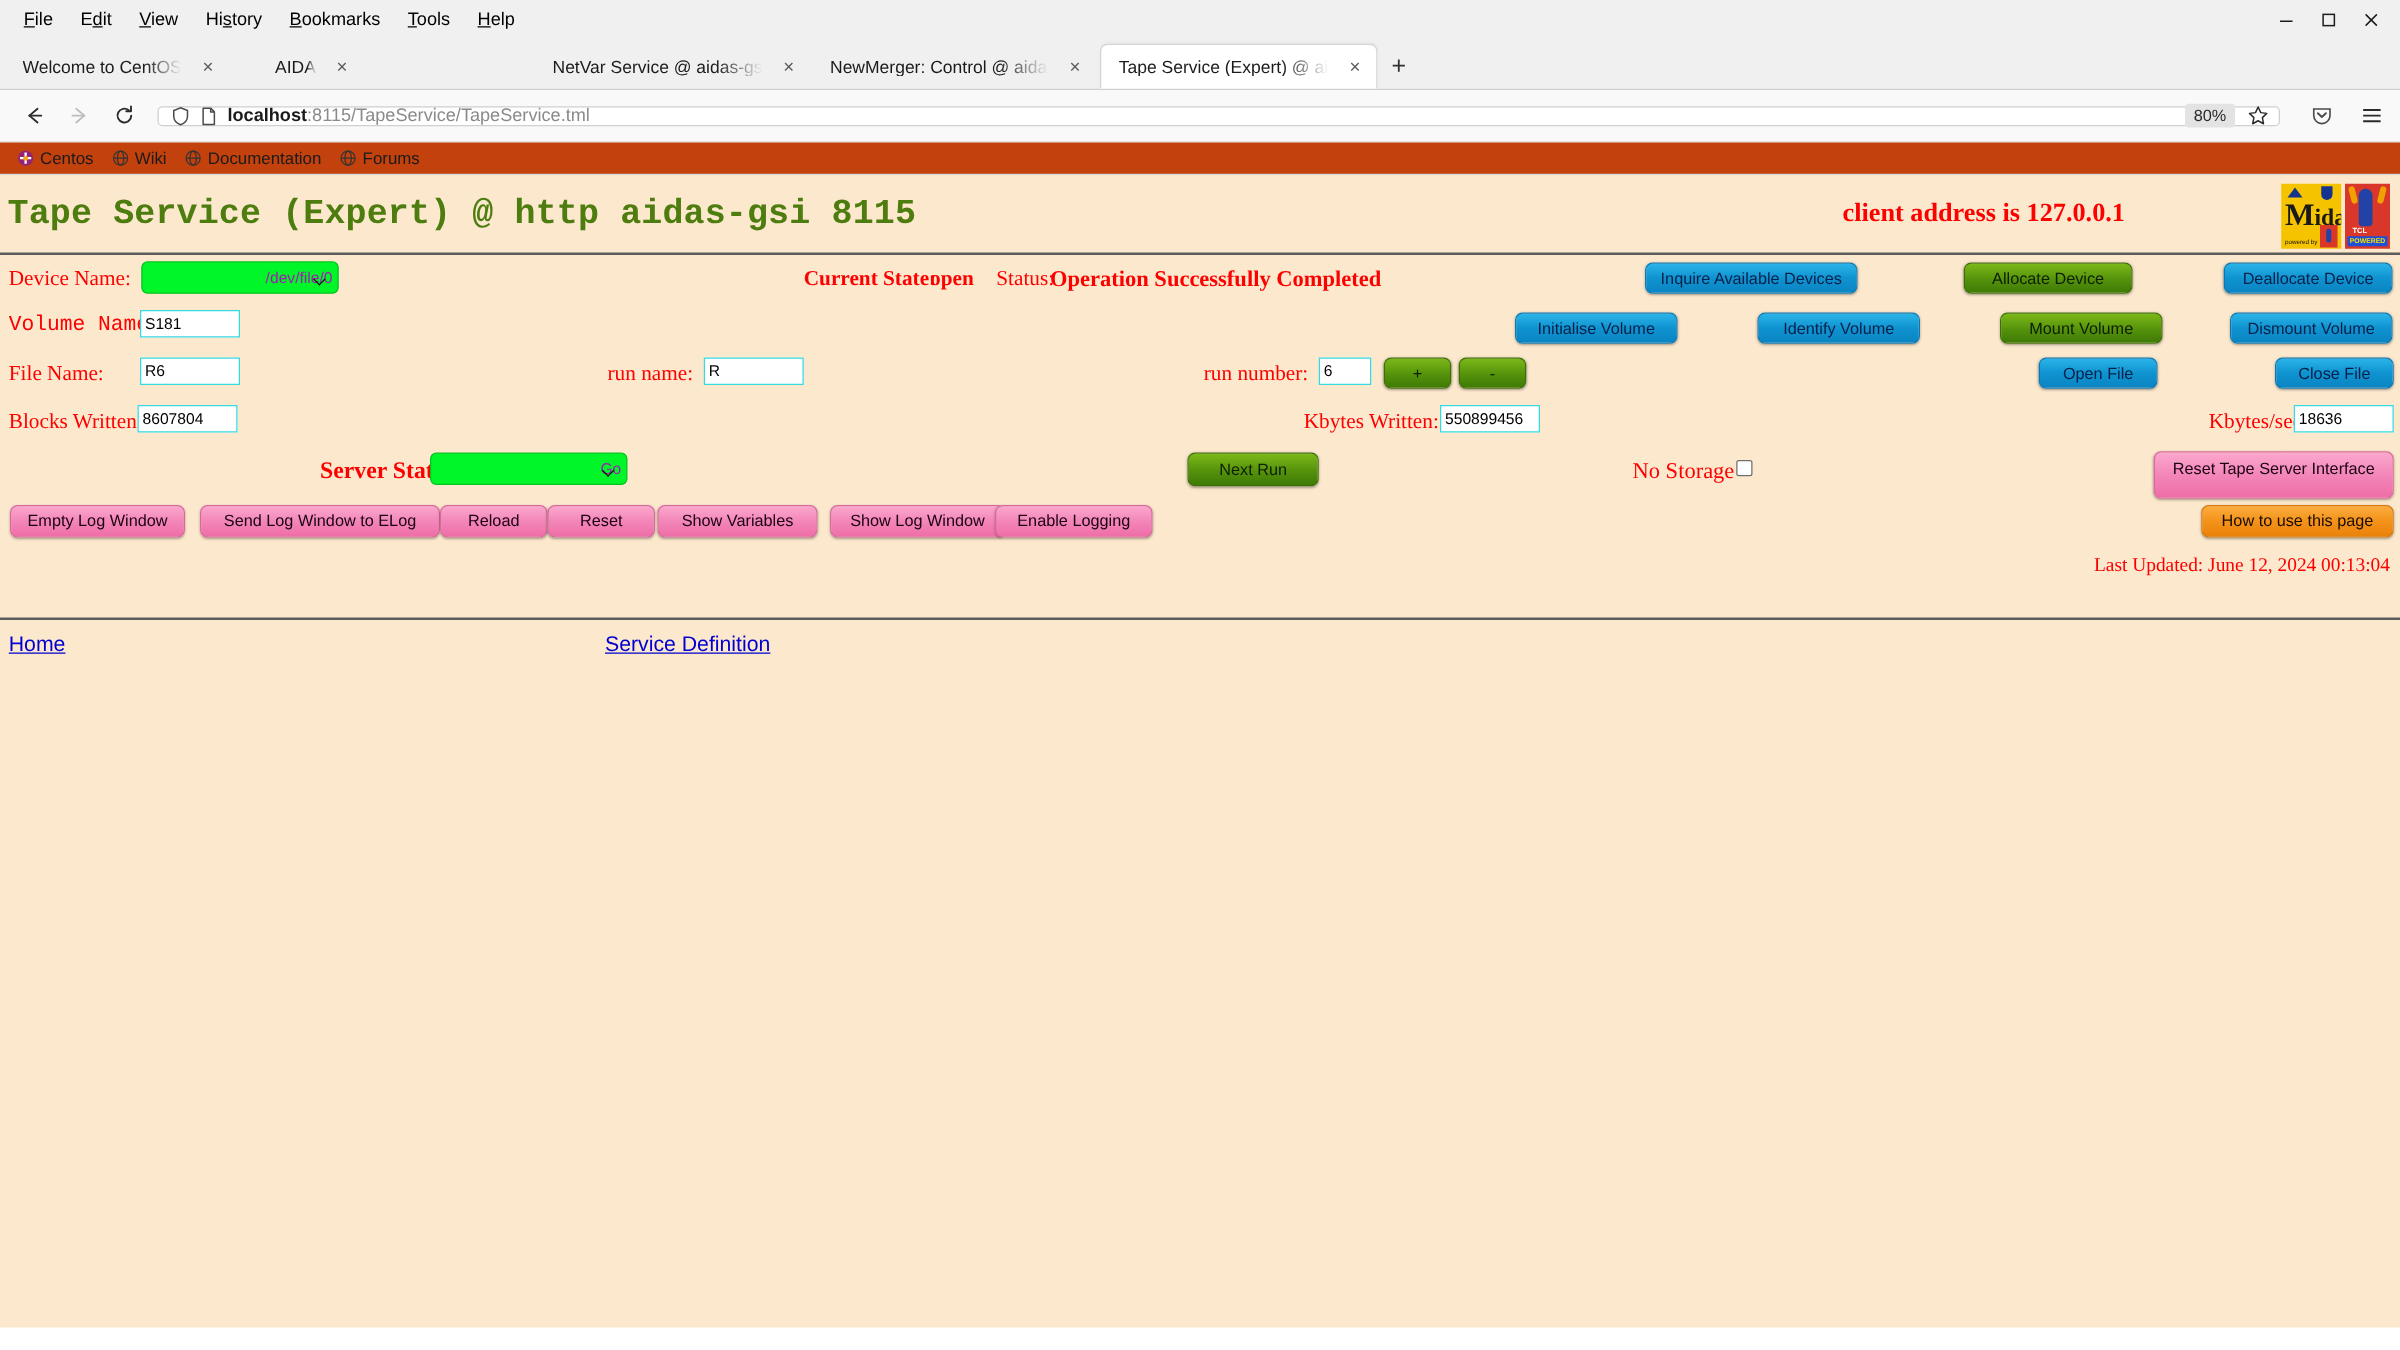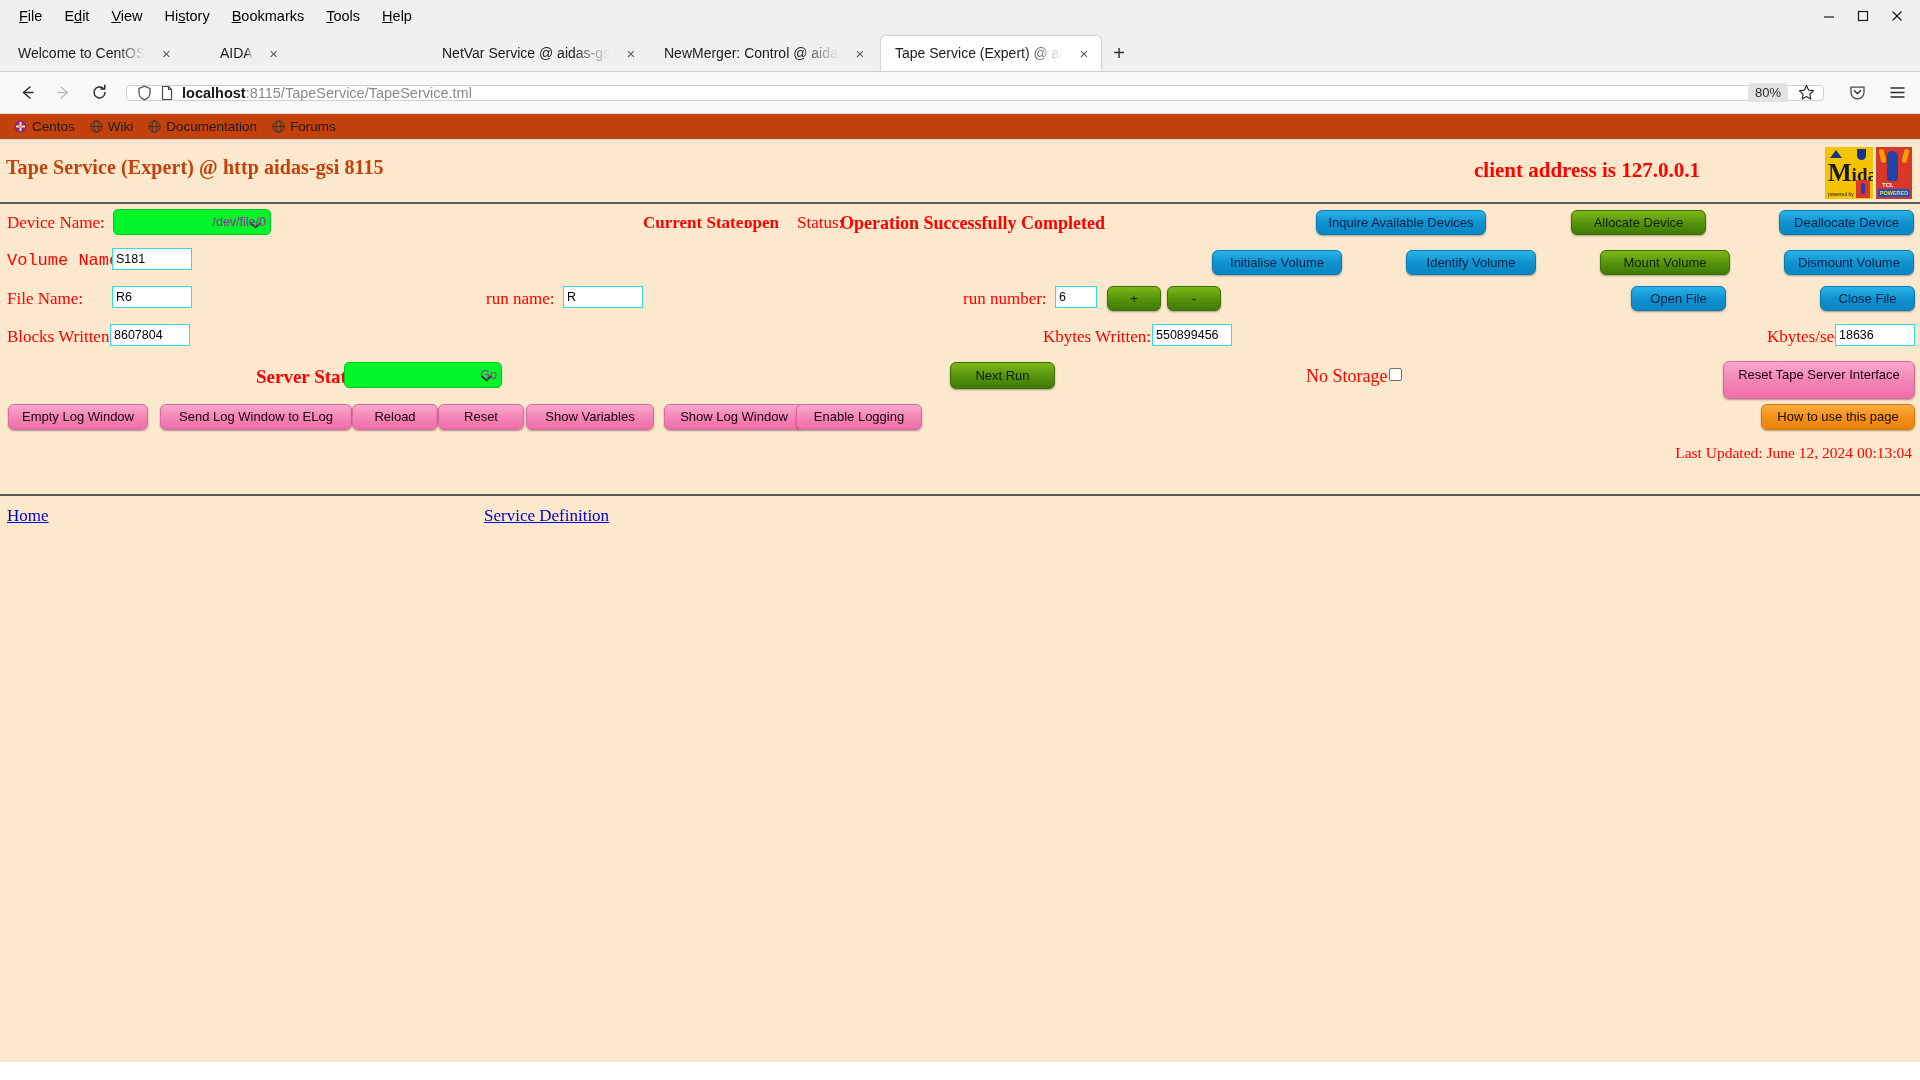--- a/index.html
+++ b/index.html
@@ -167,24 +167,24 @@
     font-family: "Liberation Serif", serif;
   }
 
   .hdr {
     position: relative;
     height: 62px;
   }
   .hdr-title {
     position: absolute;
     left: 6px; top: 16px;
-    font-family: Liberation Serif, serif;
+    font-family: Liberation Mono, monospace;
     font-weight: bold;
-    font-size: 20px;
-    color: #c2410c;
+    font-size: 28px;
+    color: #4d7c0f;
     letter-spacing: .1px;
   }
   .hdr-client {
     position: absolute;
     left: 1474px; top: 18px;
     font-family: "Liberation Serif", serif;
     font-weight: bold;
     font-size: 21px;
     color: #fd0000;
   }
@@ -370,21 +370,21 @@
     right: 8px;
     font-family: "Liberation Serif", serif;
     font-size: 15.5px;
     color: #fd0000;
     white-space: nowrap;
   }
 
   .footer-links { position: relative; height: 40px; }
   .flink {
     position: absolute;
-    font-family: Liberation Serif, serif;
+    font-family: Liberation Sans, sans-serif;
     font-size: 17px;
     color: #0000d0;
     text-decoration: underline;
     cursor: pointer;
   }
 </style>
 </head>
 <body>
 
 <div class="browser">

